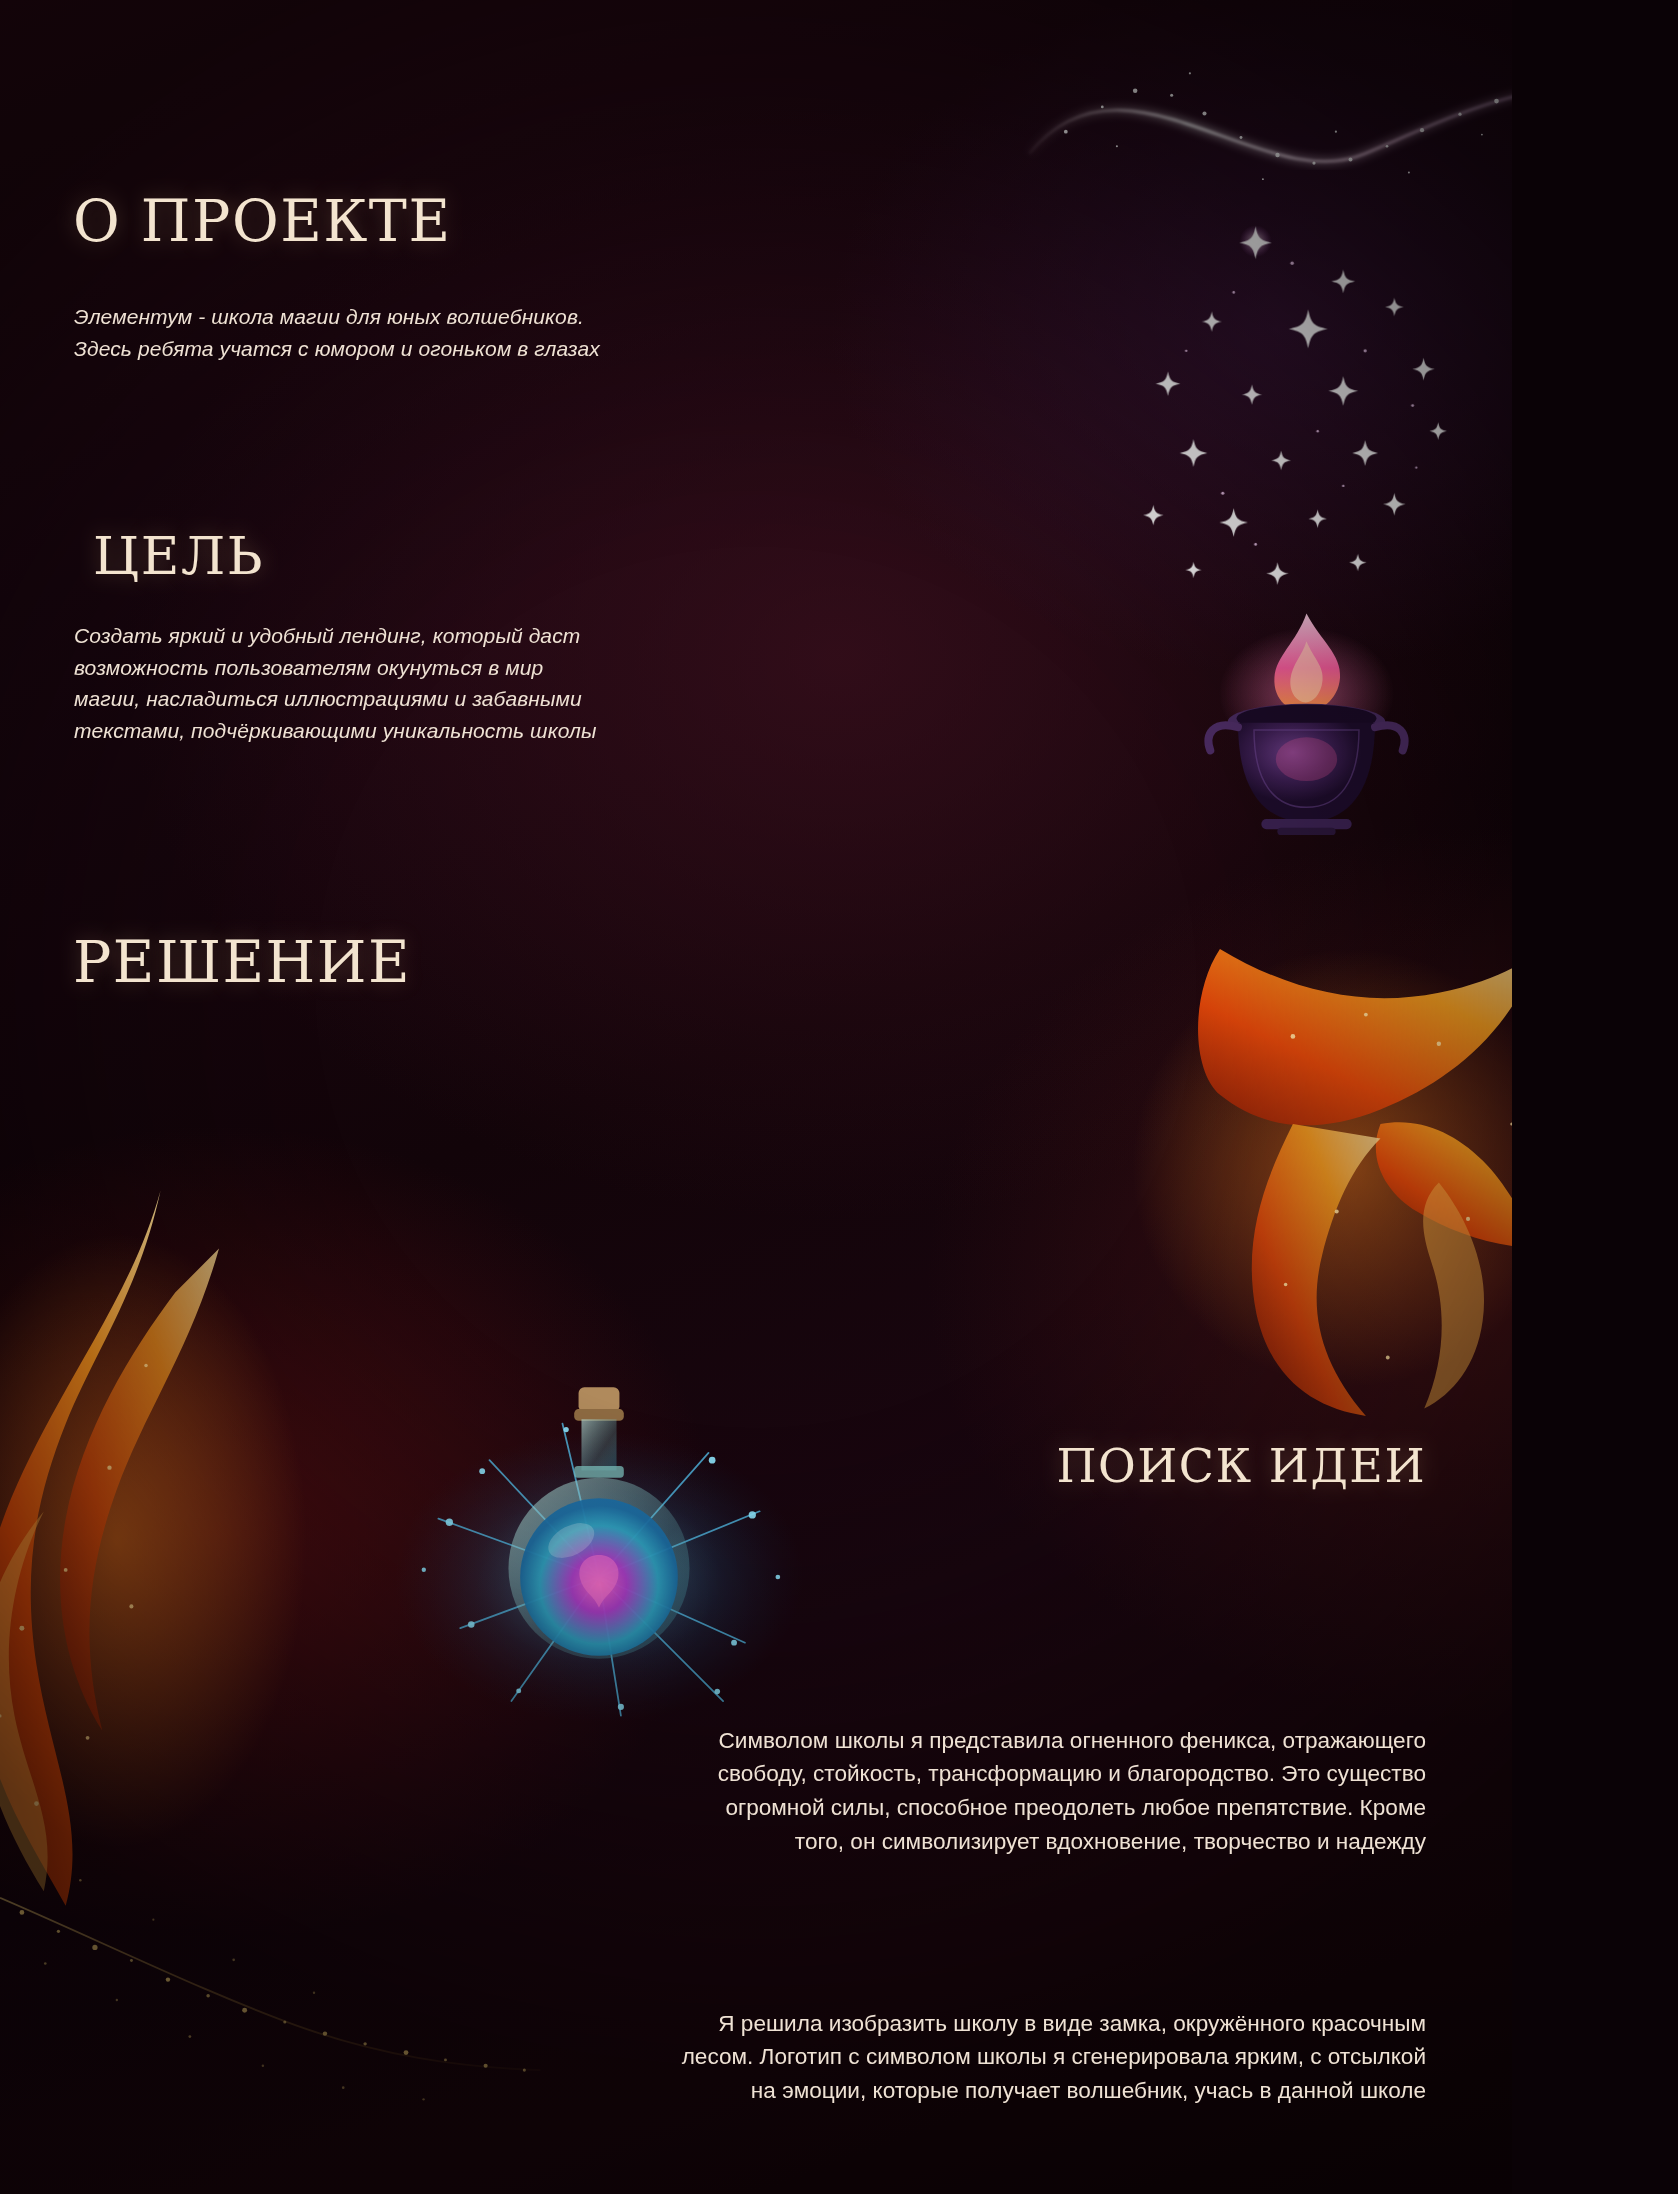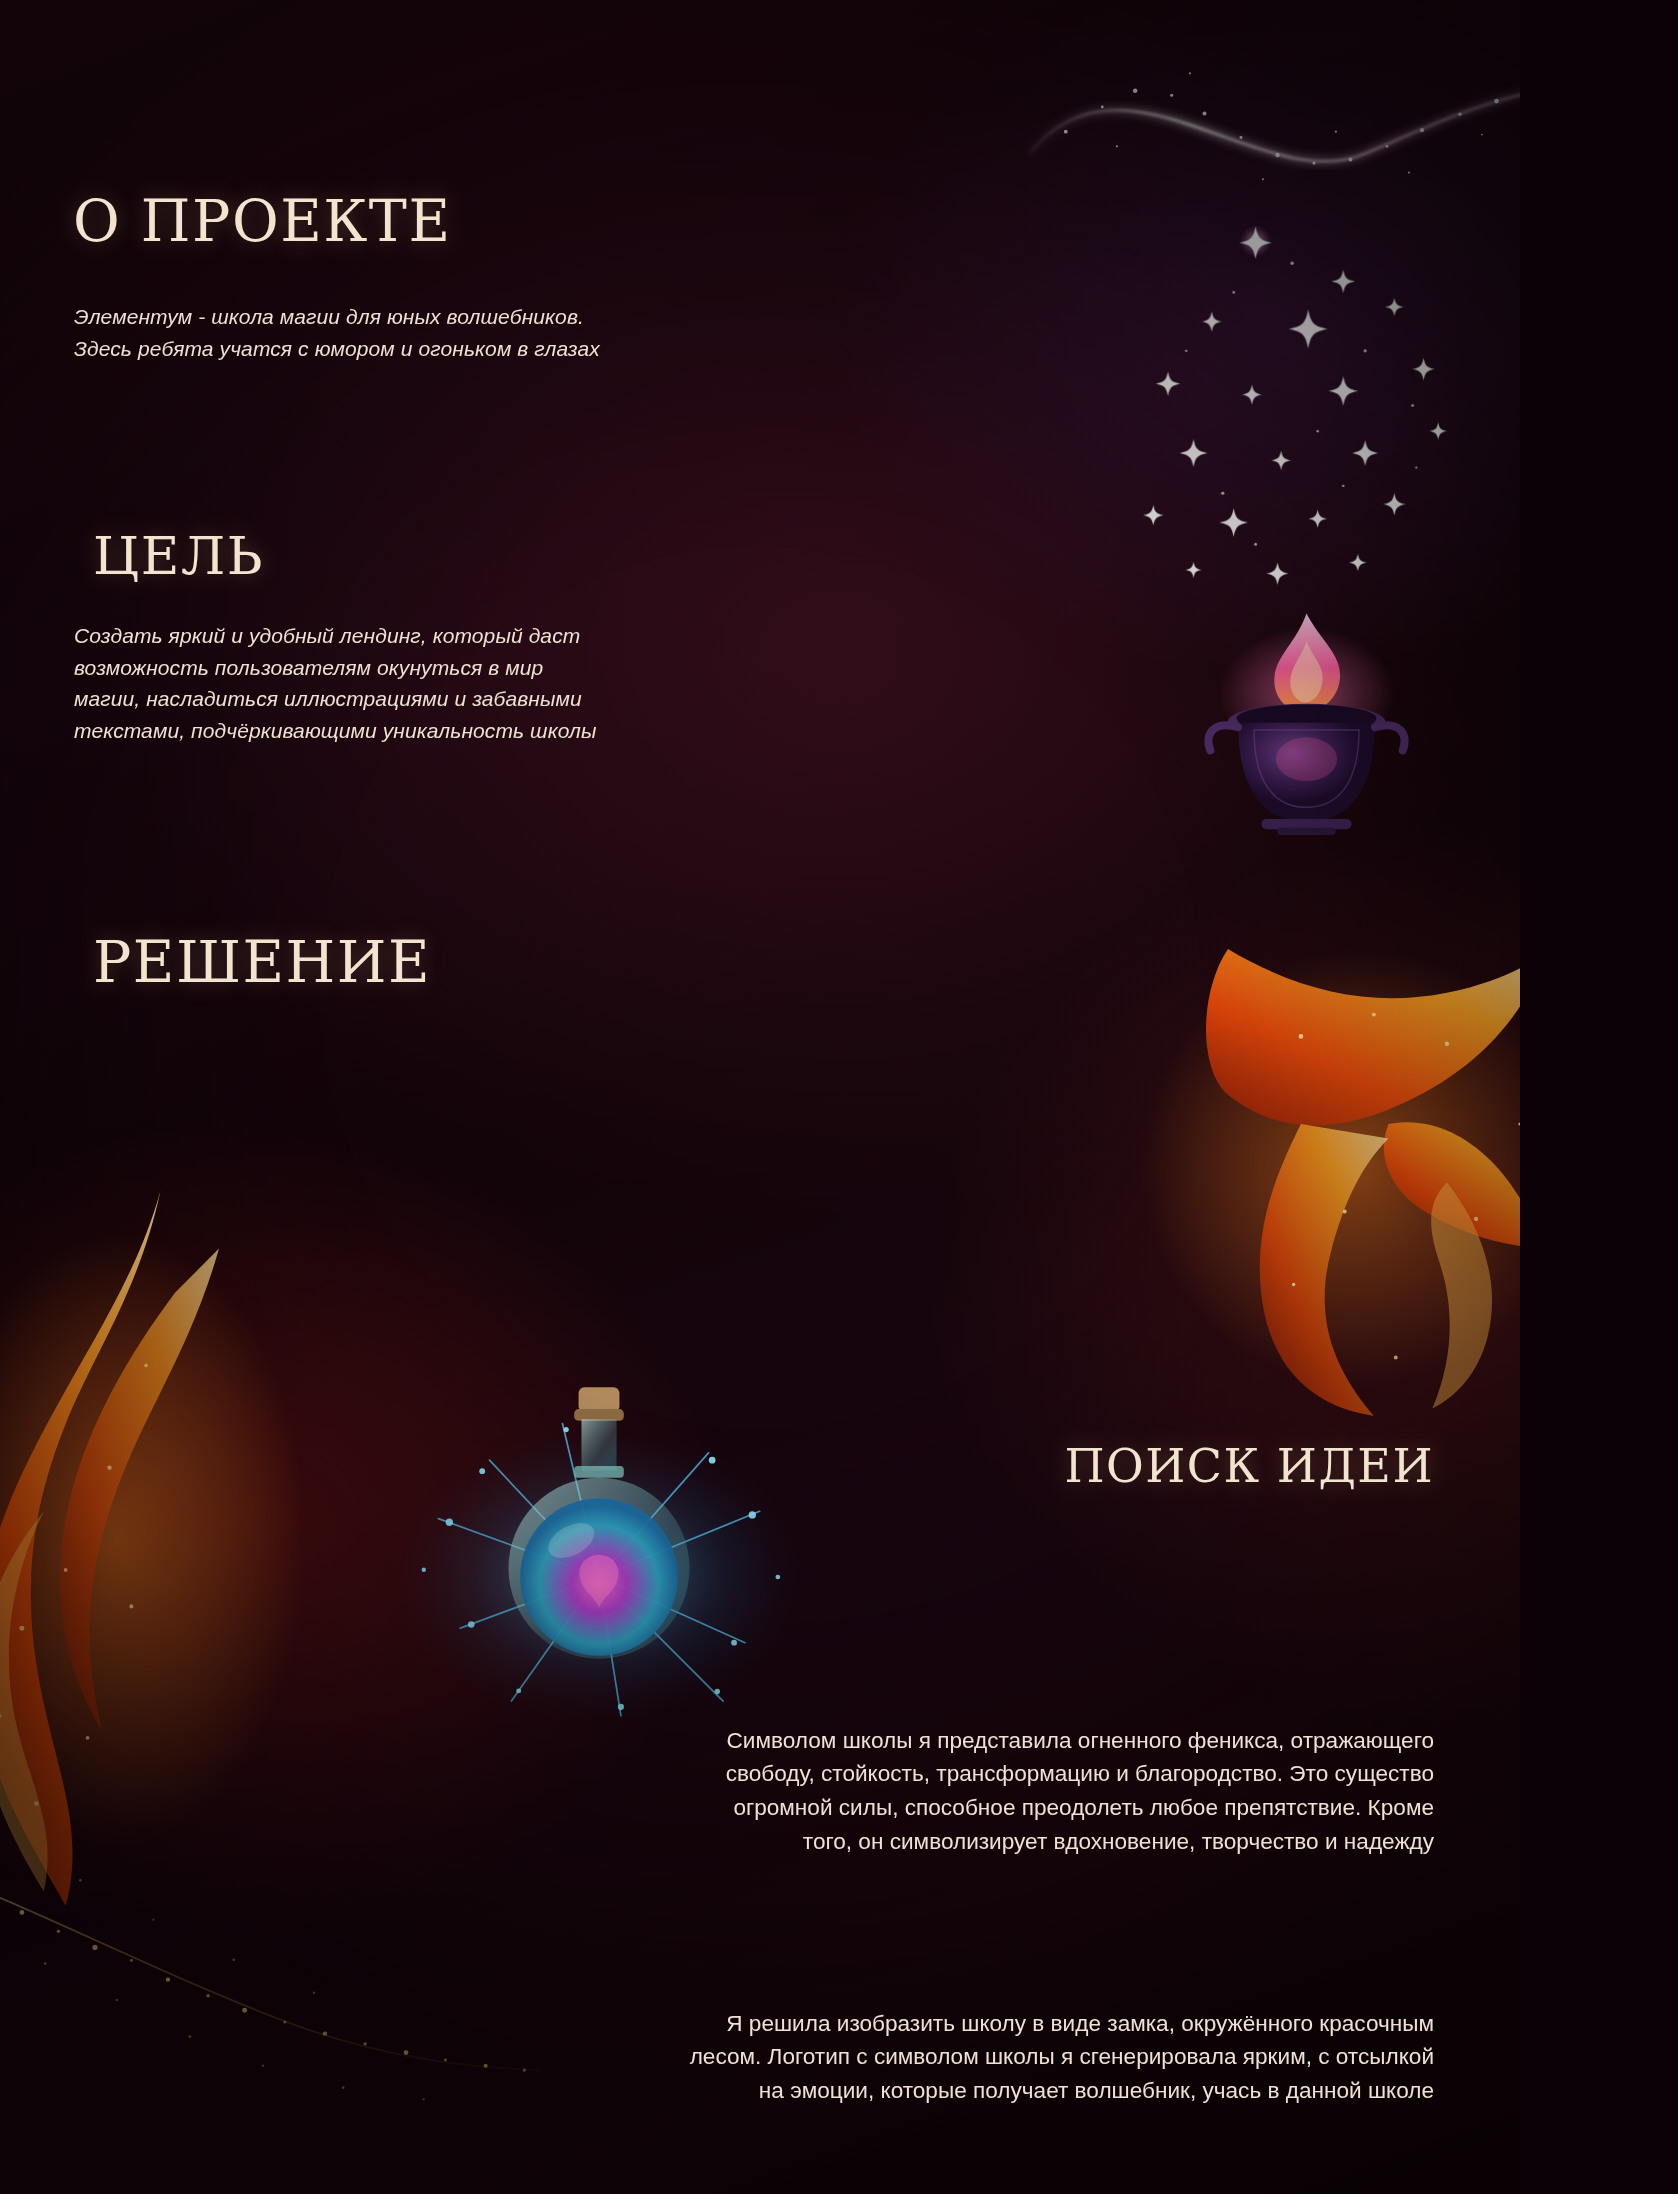--- a/index.html
+++ b/index.html
@@ -16,21 +16,20 @@
     position: relative;
     width: 1512px;
     height: 2194px;
     overflow: hidden;
     background:
       radial-gradient(ellipse 803px 657px at 219px 1533px, rgba(120, 20, 20, 0.55) 0%, rgba(60, 10, 18, 0.0) 62%),
       radial-gradient(ellipse 876px 693px at 1496px 1277px, rgba(110, 30, 25, 0.45) 0%, rgba(50, 10, 18, 0.0) 65%),
       radial-gradient(ellipse 657px 511px at 1277px 328px, rgba(70, 30, 80, 0.45) 0%, rgba(30, 10, 30, 0.0) 68%),
       radial-gradient(ellipse 1022px 803px at 839px 657px, rgba(60, 16, 30, 0.7) 0%, rgba(20, 4, 12, 0.0) 70%),
       linear-gradient(160deg, #2a0a14 0%, #1b0610 22%, #120409 48%, #1a0610 70%, #20070f 85%, #140409 100%);
-    padding-left: 8px;
   }
 
   
   .vignette {
     position: absolute;
     inset: 0;
     pointer-events: none;
     background: radial-gradient(ellipse 1095px 1095px at 50% 45%, rgba(0,0,0,0) 40%, rgba(0,0,0,0.55) 100%);
   }
 
@@ -57,21 +56,21 @@
     white-space: pre-line;
     font-style: italic;
   }
 
   #about-title   { left: 73px; top: 146px;  font-size: 57px; }
   #about-text    { left: 74px; top: 280px;  width: 949px; }
 
   #goal-title    { left: 73px; top: 485px;  font-size: 53px; margin-left: 20px; }
   #goal-text     { left: 74px; top: 599px;  width: 949px; }
 
-  #solution-title{ left: 73px; top: 887px; font-size: 57px; margin-left: 20px; }
+  #solution-title{ left: 73px; top: 887px; font-size: 57px; }
   #solution-text { left: 74px; top: 1000px; width: 949px; }
 
   #idea-title    {
     right: 86px; top: 1405px;
     font-size: 46px;
     text-align: right;
   }
 
   #idea-lead {
     position: absolute;

